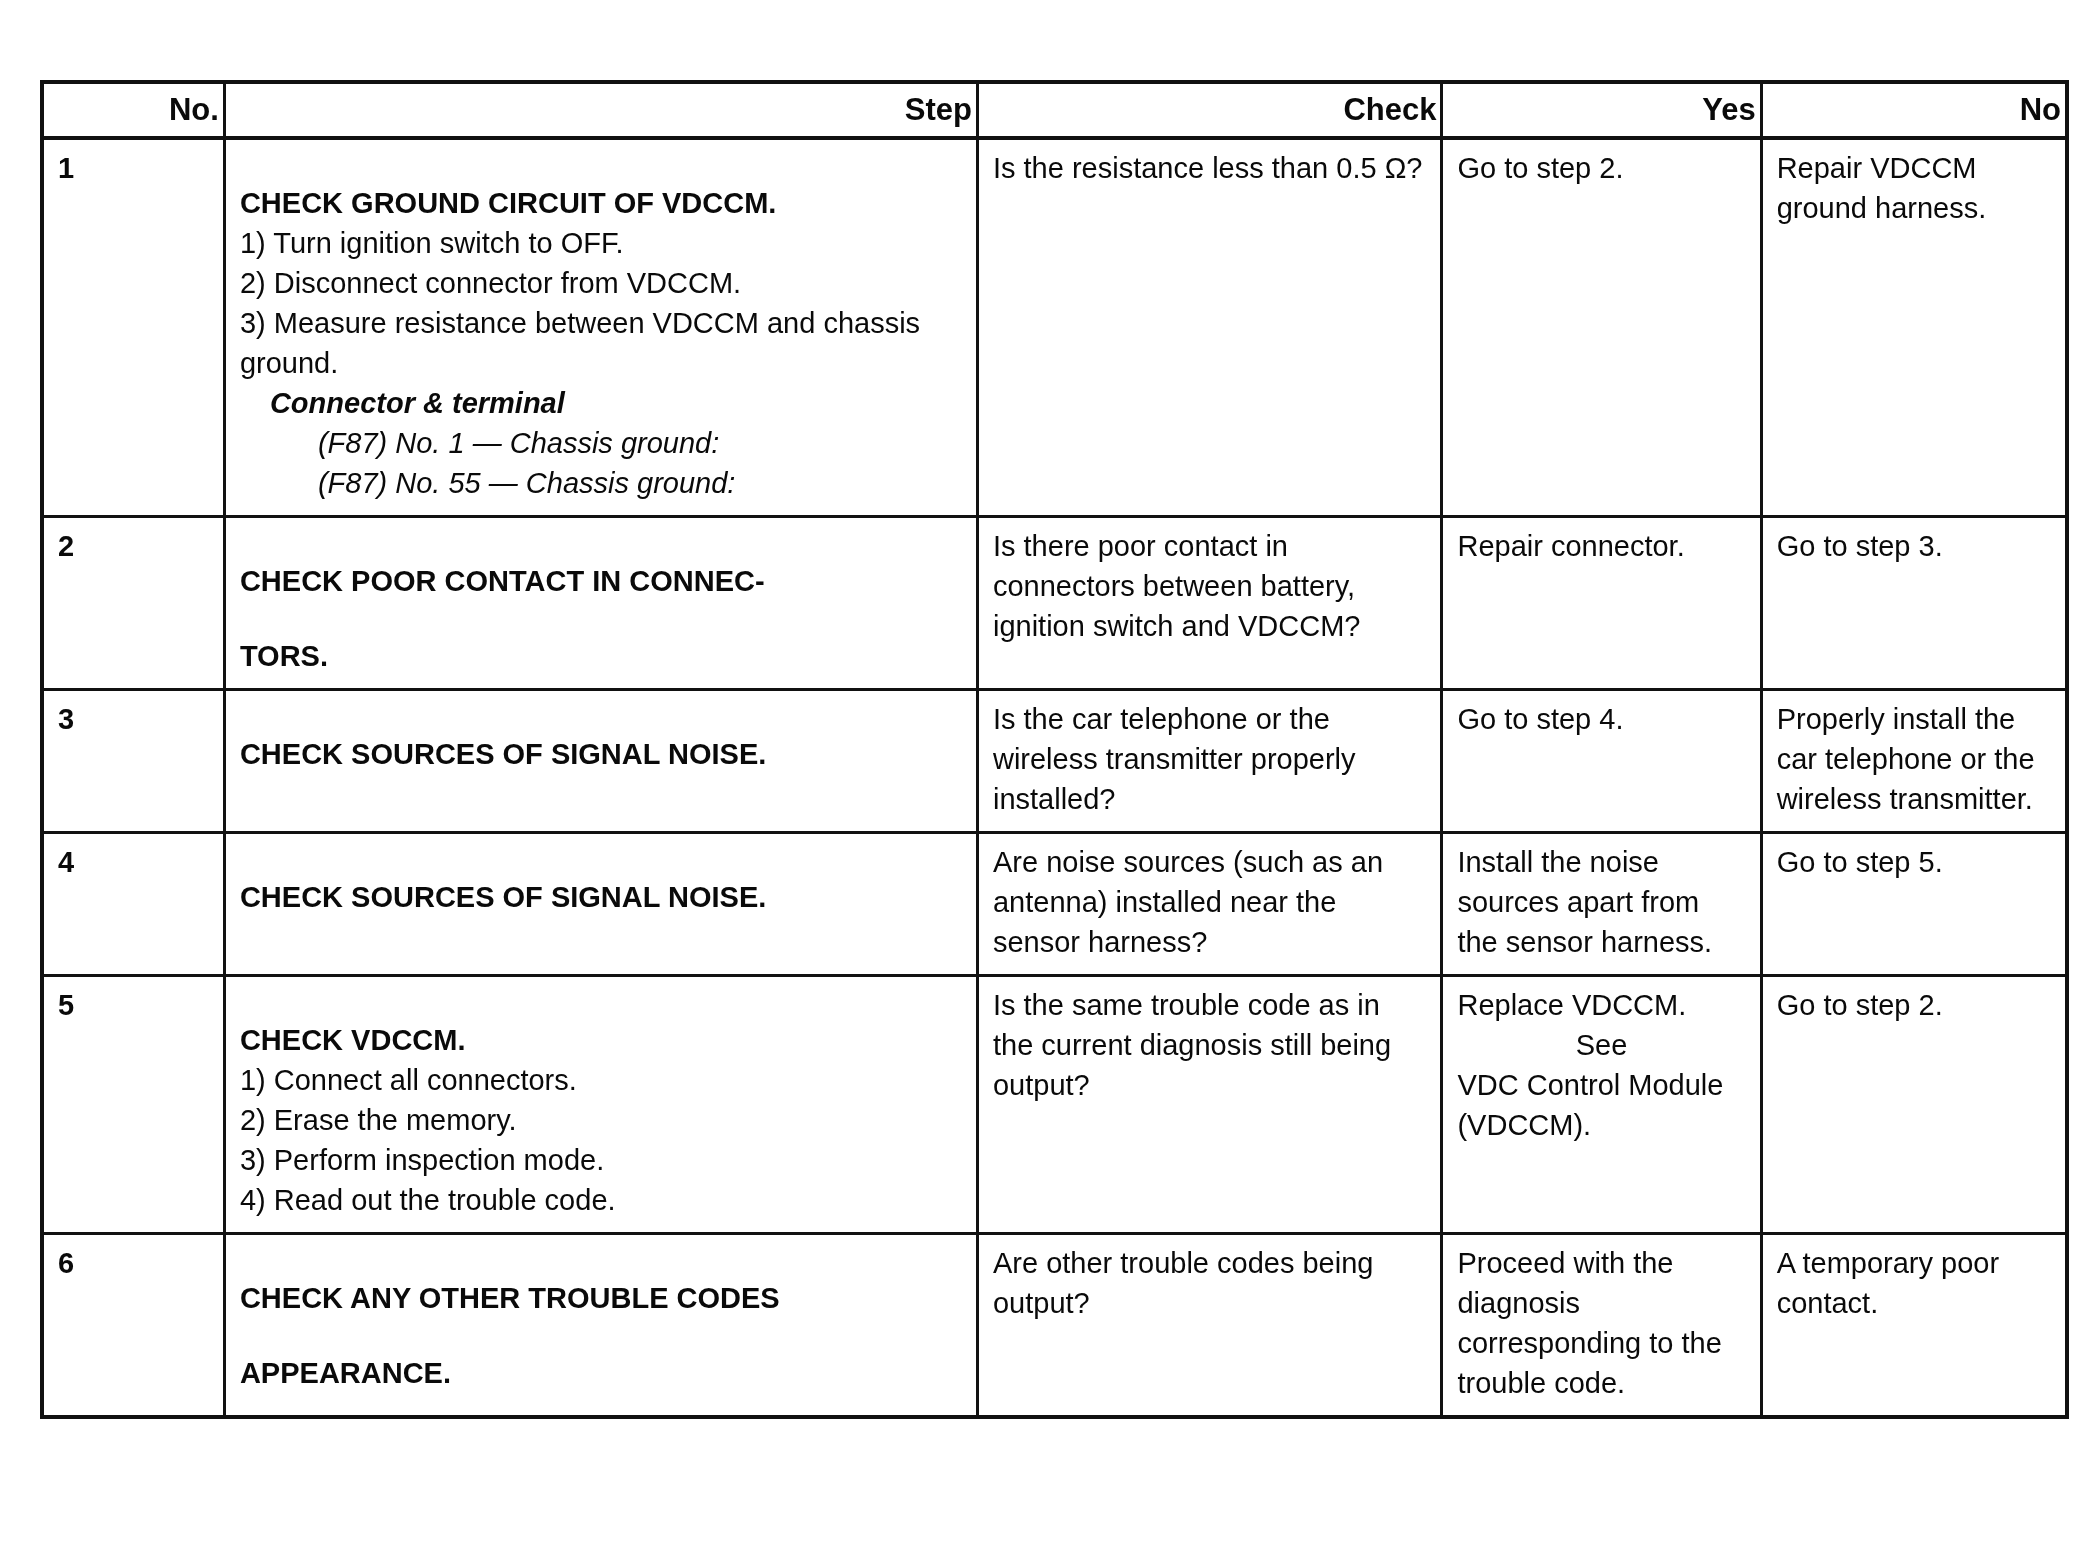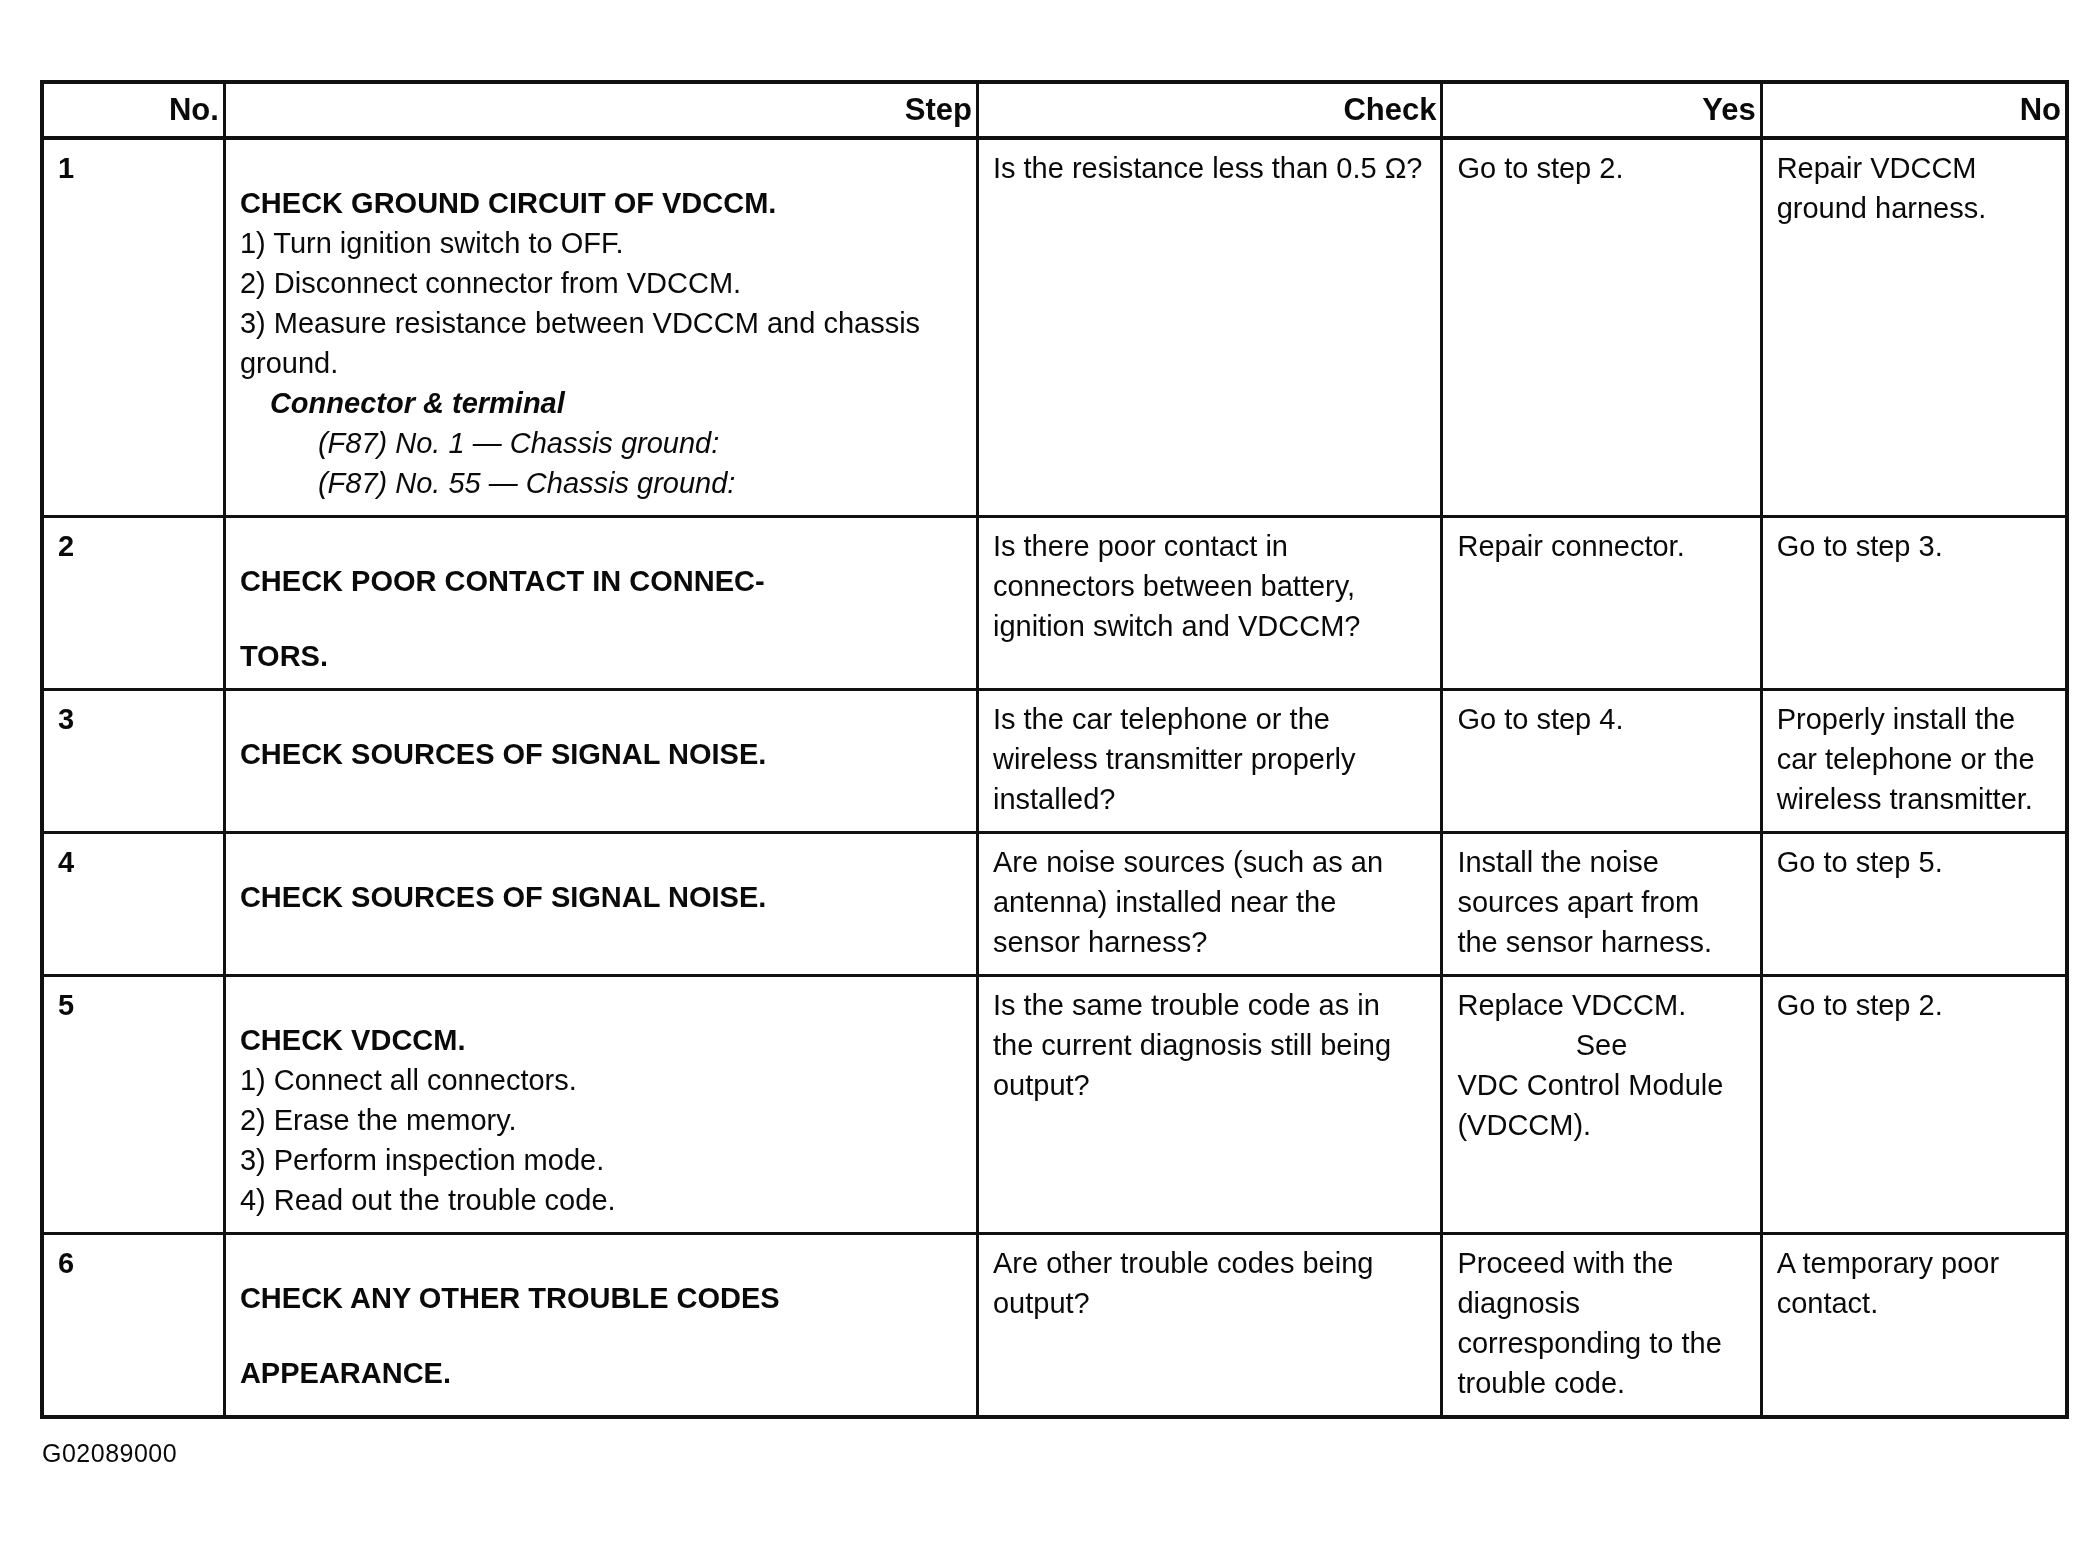--- a/index.html
+++ b/index.html
@@ -182,14 +182,13 @@
           </td>
           <td class="cell yes">
             <div class="ln plain">Proceed with the diagnosis corresponding to the trouble code.</div>
           </td>
           <td class="cell no">
             <div class="ln plain">A temporary poor contact.</div>
           </td>
         </tr>
       </tbody>
   </table>
-  <div class="fig-code">G02089000</div>
 </div>
 
 </body></html>

